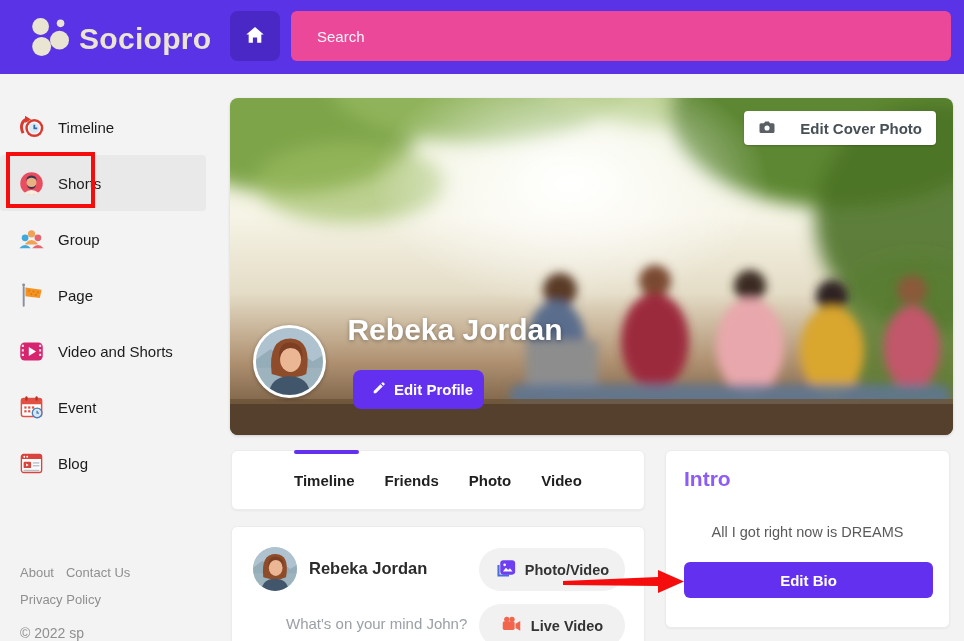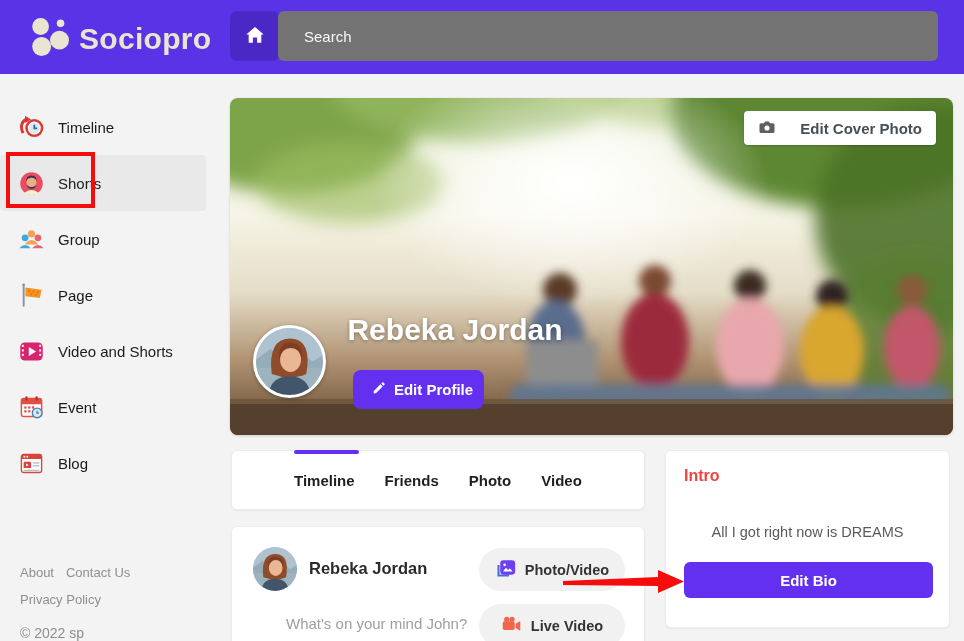--- a/index.html
+++ b/index.html
@@ -7,21 +7,21 @@
   body {
     font-family:"Liberation Sans","DejaVu Sans",sans-serif;
     background:#f3f3f4; overflow:hidden; position:relative;
   }
   
   .header { position:absolute; left:0; top:0; width:964px; height:74px; background:#5a33e6; z-index:5; }
   .brand { position:absolute; left:28px; top:16px; display:flex; align-items:center; gap:9px; }
   .brand-text { color:#e9e5d2; font-size:30px; font-weight:bold; letter-spacing:.3px; }
   .home-btn { position:absolute; left:230px; top:11px; width:50px; height:50px; background:#4a28c6;
     border:none; border-radius:8px; display:flex; align-items:center; justify-content:center; cursor:pointer; }
-  .search-box { position:absolute; left:278px; top:11px; width:660px; height:50px; background:#737373; border-radius:6px; }
+  .search-box { position:absolute; left:291px; top:11px; width:660px; height:50px; background:#ec4899; border-radius:6px; }
   .search-box input { width:100%; height:100%; background:transparent; border:none; outline:none;
     color:#fff; font-size:15px; padding:0 26px; font-family:inherit; }
   .search-box input::placeholder { color:rgba(255,255,255,.95); }
   
   .sidebar { position:absolute; left:0; top:99px; width:210px; z-index:2; }
   .side-item { height:56px; display:flex; align-items:center; gap:13px; padding-left:18px;
     cursor:pointer; border-radius:4px; }
   .side-item.active { background:#e9e9ea; width:206px; }
   .side-item .ic { width:27px; height:27px; flex:0 0 27px; }
   .side-item .lbl { font-size:15px; color:#1b1b1b; font-weight:500; }
@@ -43,21 +43,21 @@
   .edit-profile-btn { position:absolute; left:123px; top:272px; width:131px; height:39px; background:#6330f0;
     border:none; border-radius:8px; color:#fff; font-family:inherit; font-size:15px; font-weight:bold;
     display:flex; align-items:center; justify-content:center; gap:8px; cursor:pointer;padding-left:8px; }
   
   .card { background:#fff; border:1px solid #ececee; border-radius:6px; box-shadow:0 1px 2px rgba(0,0,0,.05); position:absolute; }
   .tabs-card { left:231px; top:450px; width:414px; height:60px; z-index:1; }
   .tabs { display:flex; align-items:center; height:100%; padding-left:62px; gap:30px; }
   .tab { font-size:15px; font-weight:600; color:#1f1f1f; cursor:pointer; }
   .tab-indicator { position:absolute; left:62px; top:-1px; width:65px; height:4px; background:#6330f0; border-radius:2px; }
   .intro-card { left:665px; top:450px; width:285px; height:178px; z-index:1; }
-  .intro-title { position:absolute; left:18px; top:16px; font-size:16px; font-weight:bold; color:#ef4444; }
+  .intro-title { position:absolute; left:18px; top:16px; font-size:21px; font-weight:bold; color:#8b5cf6; }
   .intro-bio { position:absolute; left:0; top:73px; width:100%; text-align:center; font-size:14.5px; color:#5a5a5a; }
   .edit-bio-btn { position:absolute; left:18px; top:111px; width:249px; height:36px; background:#6330f0;
     border:none; border-radius:6px; color:#fff; font-family:inherit; font-size:15px; font-weight:bold; cursor:pointer; }
   .composer-card { left:231px; top:526px; width:414px; height:130px; z-index:1; }
   .composer-avatar { position:absolute; left:21px; top:20px; width:44px; height:44px; border-radius:50%;
     overflow:hidden; background:#aec3cf; }
   .composer-name { position:absolute; left:77px; top:32px; font-size:16.5px; font-weight:600; color:#2b2b2b; }
   .pill { position:absolute; left:247px; width:146px; height:43px; background:#f1f1f2; border:none; border-radius:22px;
     display:flex; align-items:center; justify-content:center; gap:9px; cursor:pointer;
     font-family:inherit; font-size:14.5px; font-weight:600; color:#333; }

